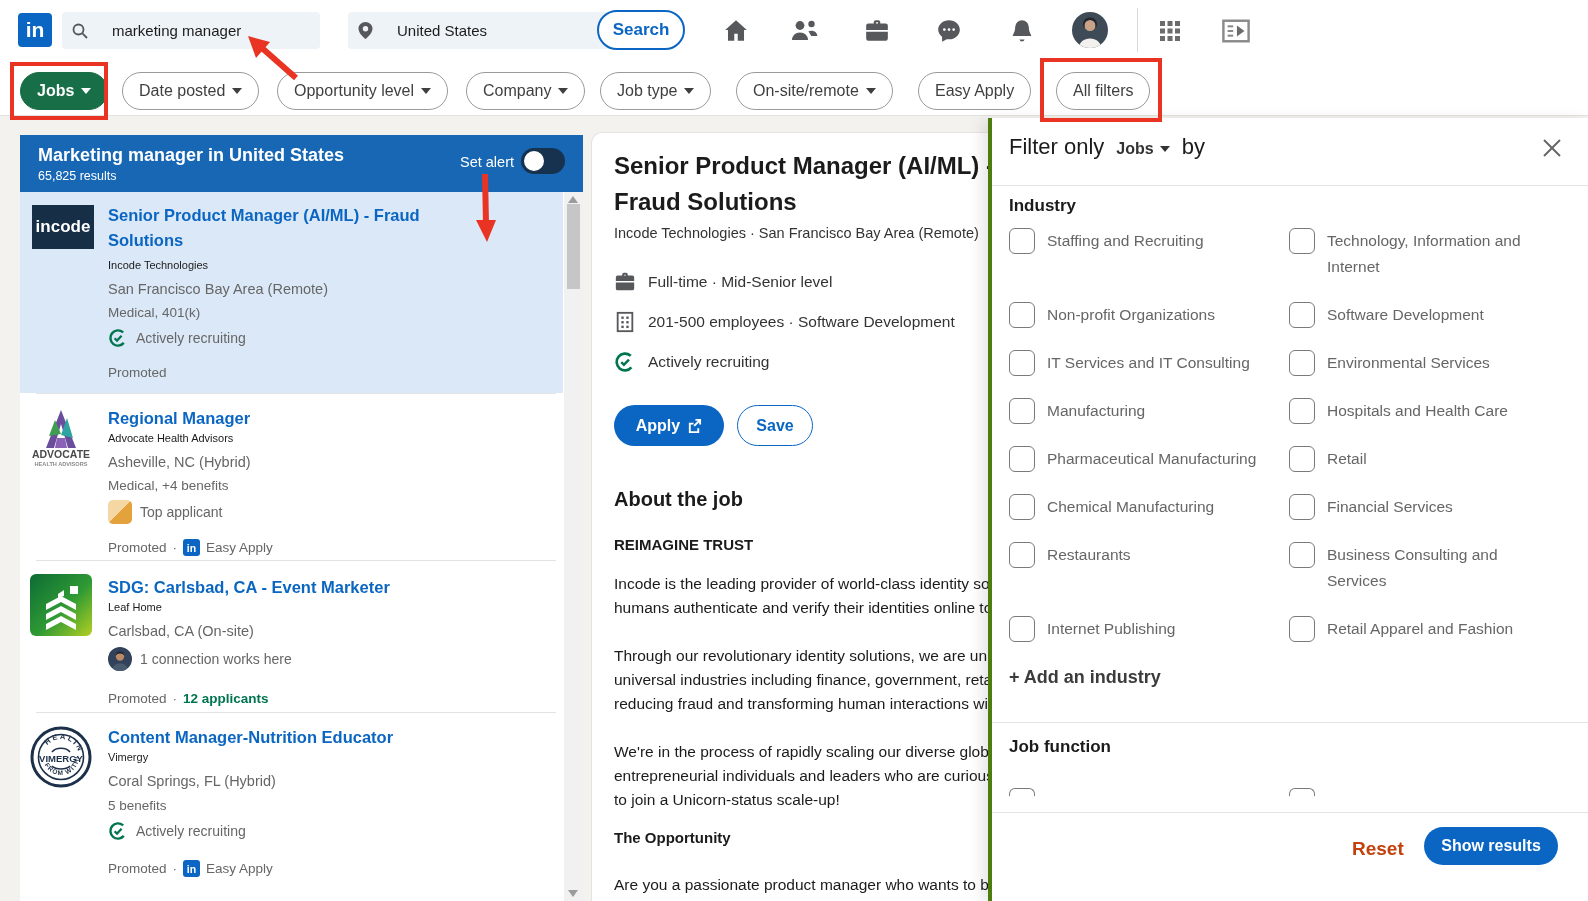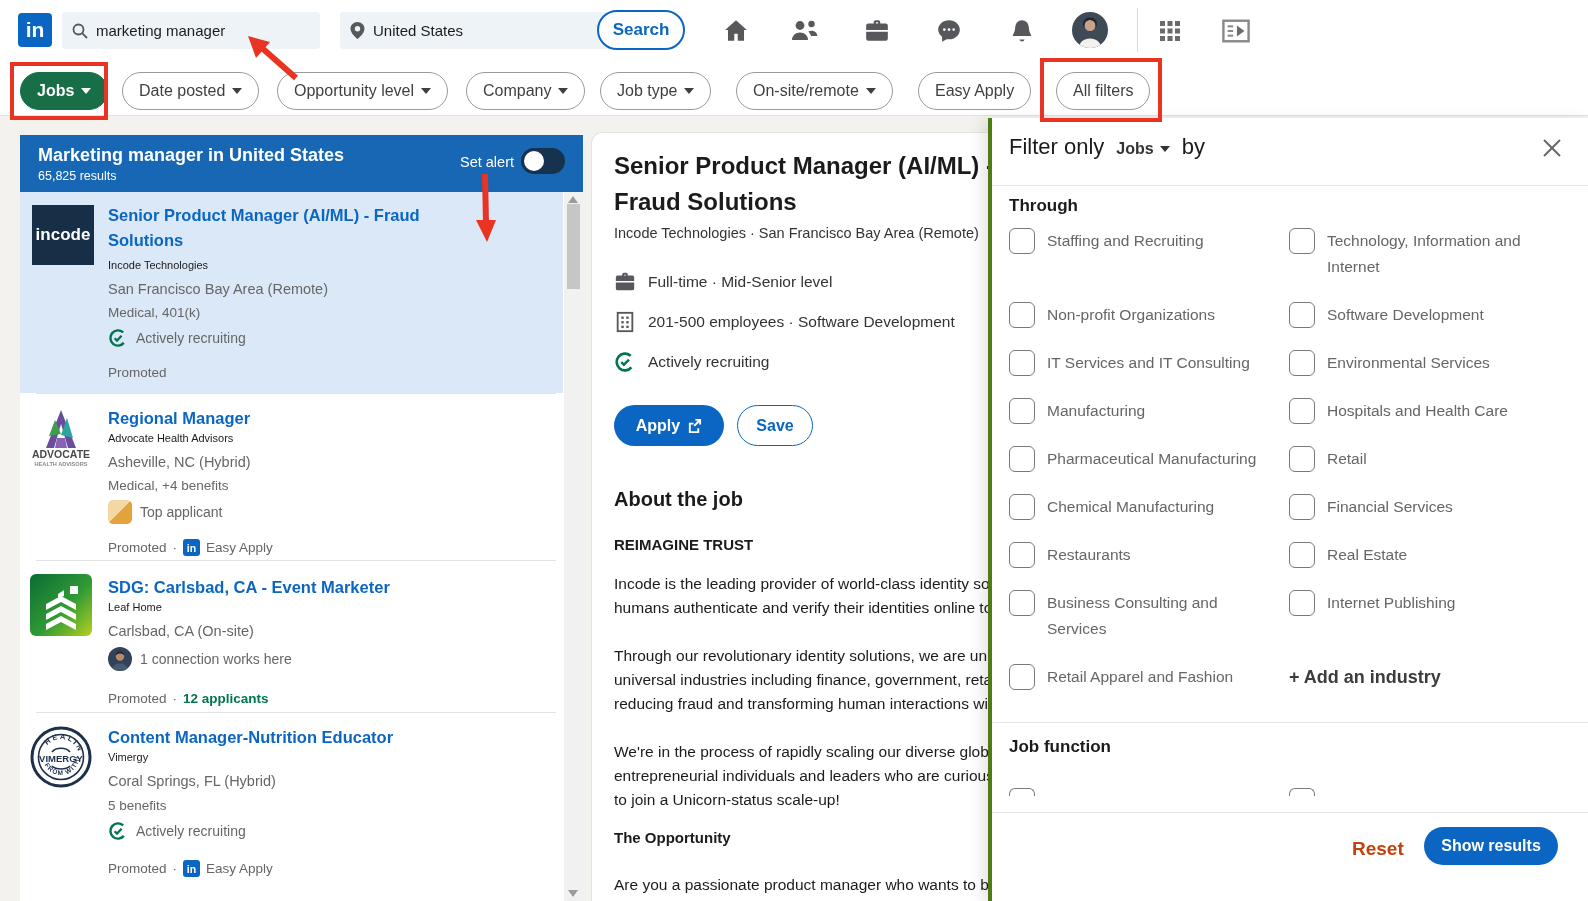--- a/index.html
+++ b/index.html
@@ -3,23 +3,23 @@
 <meta charset="utf-8">
 <style>
   * { margin:0; padding:0; box-sizing:border-box; }
   html,body { background:#f4f2ef; }
   body { font-family:"Liberation Sans", sans-serif; }
   #app { position:relative; width:1588px; height:901px; overflow:hidden; background:#f4f2ef; }
 
   
   .topnav { position:absolute; left:0; top:0; width:1588px; height:60px; background:#fff; }
   .li-logo { position:absolute; left:18px; top:13px; width:34px; height:34px; background:#0a66c2; border-radius:4px; color:#fff; font-weight:bold; font-size:21px; display:flex; align-items:center; justify-content:center; }
-  .srch { position:absolute; top:12px; height:37px; background:#eef3f8; border-radius:4px; display:flex; align-items:center; gap:8px; padding:0 10px; font-size:15px; color:#1c1c1c; }
+  .srch { position:absolute; top:12px; height:37px; background:#eef3f8; border-radius:4px; display:flex; align-items:center; gap:24px; padding:0 10px; font-size:15px; color:#1c1c1c; }
   .srch.kw { left:62px; width:258px; }
-  .srch.loc { left:340px; width:294px;text-align:center; }
+  .srch.loc { left:348px; width:294px;text-align:center; }
   .search-btn { position:absolute; left:597px; top:10px; width:88px; height:40px; border:2px solid #0a66c2; border-radius:22px; background:#fff; color:#0a66c2; font-weight:bold; font-size:17px; display:flex; align-items:center; justify-content:center; cursor:pointer; }
   .navicon { position:absolute; top:17px; width:28px; height:28px; display:flex; align-items:center; justify-content:center; }
   .nav-avatar { position:absolute; top:12px; width:36px; height:36px; border-radius:50%; overflow:hidden; }
   .nav-divider { position:absolute; left:1137px; top:8px; width:1px; height:44px; background:#d9d9d9; }
 
   
   .filterbar { position:absolute; left:0; top:60px; width:1588px; height:56px; background:#fff; border-bottom:1px solid #e4e2df; }
   .pill { position:absolute; top:12px; height:38px; border:1px solid #9a9a9a; border-radius:20px; background:#fff; color:#3f3f3f; font-size:16px; display:flex; align-items:center; justify-content:center; gap:7px; padding:0 16px; cursor:pointer; white-space:nowrap; }
   .pill.green { background:#186e46; border-color:#186e46; color:#fff; font-weight:bold; }
   .caret { width:0; height:0; border-left:5px solid transparent; border-right:5px solid transparent; border-top:6px solid currentColor; display:inline-block; }
@@ -226,21 +226,21 @@
       <div class="results-title">Marketing manager in United States</div>
       <div class="results-count">65,825 results</div>
       <div class="setalert-label">Set alert</div>
       <div class="toggle">
           <div class="knob"></div>
         </div>
     </div>
 
     <div class="card selected" style="top:57px;height:201px">
       <div class="logo">
-        <div style="width:62px;height:60px;background:#172e47;display:flex;align-items:center;justify-content:center;color:#fff;font-size:17px;font-weight:600;">
+        <div style="width:62px;height:44px;background:#172e47;display:flex;align-items:center;justify-content:center;color:#fff;font-size:17px;font-weight:600;">
             <span>incode</span>
           </div>
       </div>
       <div class="jtitle" style="top:11px">Senior Product Manager (AI/ML) - Fraud Solutions</div>
       <div class="jcompany" style="top:67px">Incode Technologies</div>
       <div class="jloc" style="top:89px">San Francisco Bay Area (Remote)</div>
       <div class="jben" style="top:113px">Medical, 401(k)</div>
       <div class="jinsight" style="top:136px">
         <svg width="20" height="20" viewBox="0 0 20 20">
             <circle cx="10" cy="10" r="7.6" fill="none" stroke="#01754f" stroke-width="2.4" stroke-dasharray="36 12" transform="rotate(40 10 10)"></circle>
@@ -455,21 +455,21 @@
       <span class="big">by</span>
     </div>
     <div class="m-close">
       <svg width="24" height="24" viewBox="0 0 24 24">
           <line x1="4" y1="4" x2="20" y2="20" stroke="#666" stroke-width="2"></line>
           <line x1="20" y1="4" x2="4" y2="20" stroke="#666" stroke-width="2"></line>
         </svg>
     </div>
     <div class="m-div" style="top:67px"></div>
 
-    <div class="m-sec" style="top:78px">Through</div>
+    <div class="m-sec" style="top:78px">Industry</div>
 
     <div class="opt-grid">
       <div class="opt c0">
           <span class="cbox"></span>
           <span class="lbl">Staffing and Recruiting</span>
         </div>
       <div class="opt c1">
           <span class="cbox"></span>
           <span class="lbl">Technology, Information and Internet</span>
         </div>
@@ -509,24 +509,20 @@
           <span class="cbox"></span>
           <span class="lbl">Chemical Manufacturing</span>
         </div>
       <div class="opt c1">
           <span class="cbox"></span>
           <span class="lbl">Financial Services</span>
         </div>
       <div class="opt c0">
           <span class="cbox"></span>
           <span class="lbl">Restaurants</span>
-        </div>
-      <div class="opt c1">
-          <span class="cbox"></span>
-          <span class="lbl">Real Estate</span>
         </div>
       <div class="opt c0">
           <span class="cbox"></span>
           <span class="lbl">Business Consulting and Services</span>
         </div>
       <div class="opt c1">
           <span class="cbox"></span>
           <span class="lbl">Internet Publishing</span>
         </div>
       <div class="opt c0">

